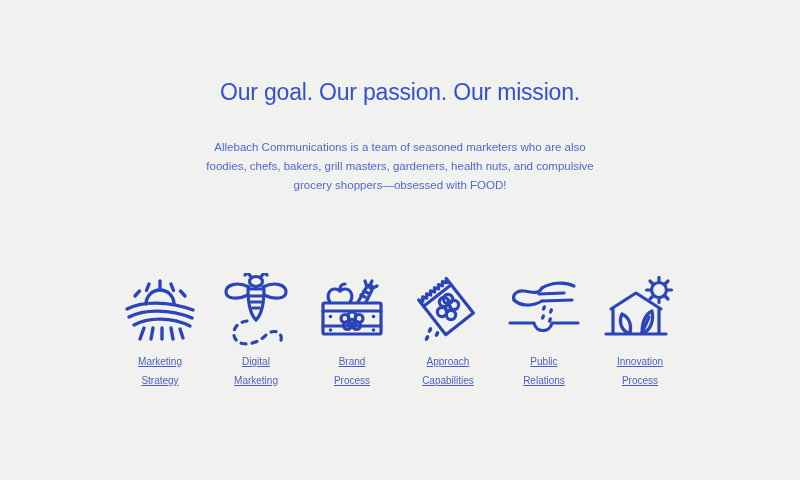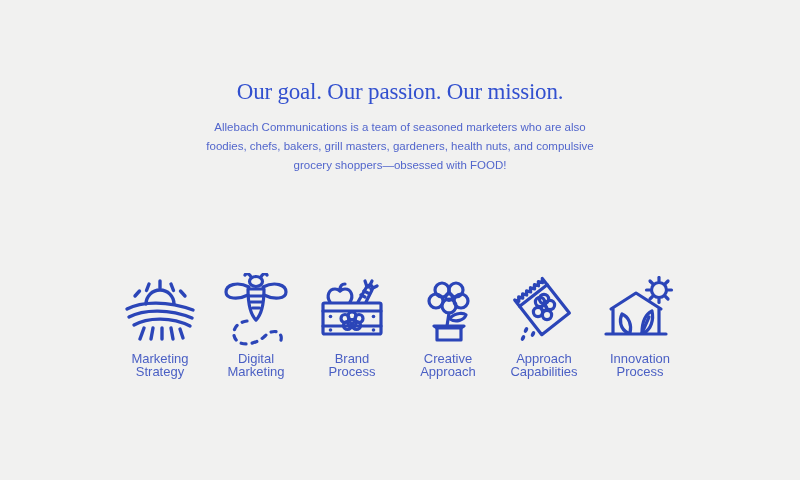--- a/index.html
+++ b/index.html
@@ -18,42 +18,41 @@
   .page {
     position: relative;
     width: 800px;
     height: 480px;
   }
 
   
   .hero {
     padding-top: 78px;
     text-align: center;
-    font-family: Liberation Serif, serif;
   }
   .eyebrow {
     color: #3250cf;
     font-size: 23px;
     line-height: 28px;
     font-weight: 400;
     letter-spacing: -0.2px;
     margin: 0;
   }
   .headline {
     color: #ee5c6b;
     font-size: 37px;
     line-height: 44px;
     font-weight: 400;
     letter-spacing: -0.3px;
     margin: 8px 0 0 0;
   }
 
   
   .intro {
-    margin: 12px auto 0 auto;
+    margin: 32px auto 0 auto;
     width: 400px;
     text-align: center;
     color: #5266cc;
     font-size: 11.5px;
     line-height: 19px;
     font-weight: 400;
   }
 
   
   .icon-row {
@@ -77,24 +76,25 @@
     align-items: center;
     justify-content: center;
   }
   .icon-art svg {
     display: block;
   }
   .icon-label {
     margin-top: 6px;
     text-align: center;
     color: #4a5fc4;
-    font-size: 13px;
-    line-height: 13px;
+    font-size: 10px;
+    line-height: 19px;
     font-weight: 400;
     white-space: pre-line;
+    text-decoration: underline;
   }
 </style>
 </head>
 <body>
 
 <div class="page">
 
   <div class="hero">
     <p class="eyebrow">Our goal. Our passion. Our mission.</p>
   </div>
@@ -172,38 +172,20 @@
           <circle cx="31" cy="40.5" r="4"></circle>
           <circle cx="45" cy="40.5" r="4"></circle>
           <circle cx="33.5" cy="47.5" r="4"></circle>
           <circle cx="42.5" cy="47.5" r="4"></circle>
         </svg>
       </div>
       <div class="icon-label">Brand
 Process</div>
     </div>
 
-    <div class="icon-cell">
-      <div class="icon-art">
-        <svg width="64" height="68" viewBox="0 0 64 68" fill="none" stroke="#2b45b8" stroke-width="3.2" stroke-linecap="round" stroke-linejoin="round">
-          <circle cx="26" cy="14" r="7"></circle>
-          <circle cx="40" cy="14" r="7"></circle>
-          <circle cx="20" cy="25" r="7"></circle>
-          <circle cx="33" cy="30" r="7"></circle>
-          <circle cx="45" cy="25" r="7"></circle>
-          <circle cx="33" cy="21" r="3.4"></circle>
-          <path d="M33 37 L31 50"></path>
-          <path d="M34 42 C40 36 48 37 50 39 C48 44 40 47 34 43"></path>
-          <path d="M18 50 L48 50 L45 52 L45 64 L21 64 L21 52 Z"></path>
-          <line x1="21" y1="52" x2="45" y2="52"></line>
-        </svg>
-      </div>
-      <div class="icon-label">Creative
-Approach</div>
-    </div>
 
     <div class="icon-cell">
       <div class="icon-art">
         <svg width="72" height="70" viewBox="0 0 72 70" fill="none" stroke="#2b45b8" stroke-width="3.2" stroke-linecap="round" stroke-linejoin="round">
           <g transform="rotate(-38 36 30)">
             <path d="M16 8 L18.5 11.5 L21 8 L23.5 11.5 L26 8 L28.5 11.5 L31 8 L33.5 11.5 L36 8
                      L38.5 11.5 L41 8 L43.5 11.5 L46 8 L48.5 11.5 L51 8
                      L51 52 L16 52 Z"></path>
             <line x1="16" y1="16" x2="51" y2="16"></line>
           </g>
@@ -217,20 +199,40 @@
 
           <ellipse cx="18" cy="55" rx="1.9" ry="3" transform="rotate(25 18 55)" fill="#2b45b8" stroke="none"></ellipse>
           <ellipse cx="25" cy="59" rx="1.9" ry="3" transform="rotate(25 25 59)" fill="#2b45b8" stroke="none"></ellipse>
           <ellipse cx="15" cy="63" rx="1.9" ry="3" transform="rotate(25 15 63)" fill="#2b45b8" stroke="none"></ellipse>
         </svg>
       </div>
       <div class="icon-label">Approach
 Capabilities</div>
     </div>
 
+    <div class="icon-cell">
+      <div class="icon-art">
+        <svg width="76" height="62" viewBox="0 0 76 62" fill="none" stroke="#2b45b8" stroke-width="3.2" stroke-linecap="round" stroke-linejoin="round">
+          <path d="M68 7 C58 2 44 4 36 9"></path>
+          <path d="M8 21 C6 15 12 11 18 12 C26 13 32 16 36 9"></path>
+          <path d="M33 15 L58 14"></path>
+          <path d="M36 22 L66 21"></path>
+          <path d="M8 21 C14 27 26 28 36 22"></path>
+
+          <path d="M4 44 L28 44 C30 54 44 54 46 44 L72 44"></path>
+
+          <ellipse cx="38" cy="29" rx="1.8" ry="2.8" transform="rotate(20 38 29)" fill="#2b45b8" stroke="none"></ellipse>
+          <ellipse cx="45" cy="32" rx="1.8" ry="2.8" transform="rotate(20 45 32)" fill="#2b45b8" stroke="none"></ellipse>
+          <ellipse cx="37" cy="38" rx="1.8" ry="2.8" transform="rotate(20 37 38)" fill="#2b45b8" stroke="none"></ellipse>
+          <ellipse cx="44" cy="41" rx="1.8" ry="2.8" transform="rotate(20 44 41)" fill="#2b45b8" stroke="none"></ellipse>
+        </svg>
+      </div>
+      <div class="icon-label">Public
+Relations</div>
+    </div>
 
 
     <div class="icon-cell">
       <div class="icon-art">
         <svg width="76" height="68" viewBox="0 0 76 68" fill="none" stroke="#2b45b8" stroke-width="3.2" stroke-linecap="round" stroke-linejoin="round">
 
           <circle cx="57" cy="14" r="7.5"></circle>
           <line x1="57" y1="1.5" x2="57" y2="5"></line>
           <line x1="57" y1="23" x2="57" y2="26.5"></line>
           <line x1="44.5" y1="14" x2="48" y2="14"></line>

